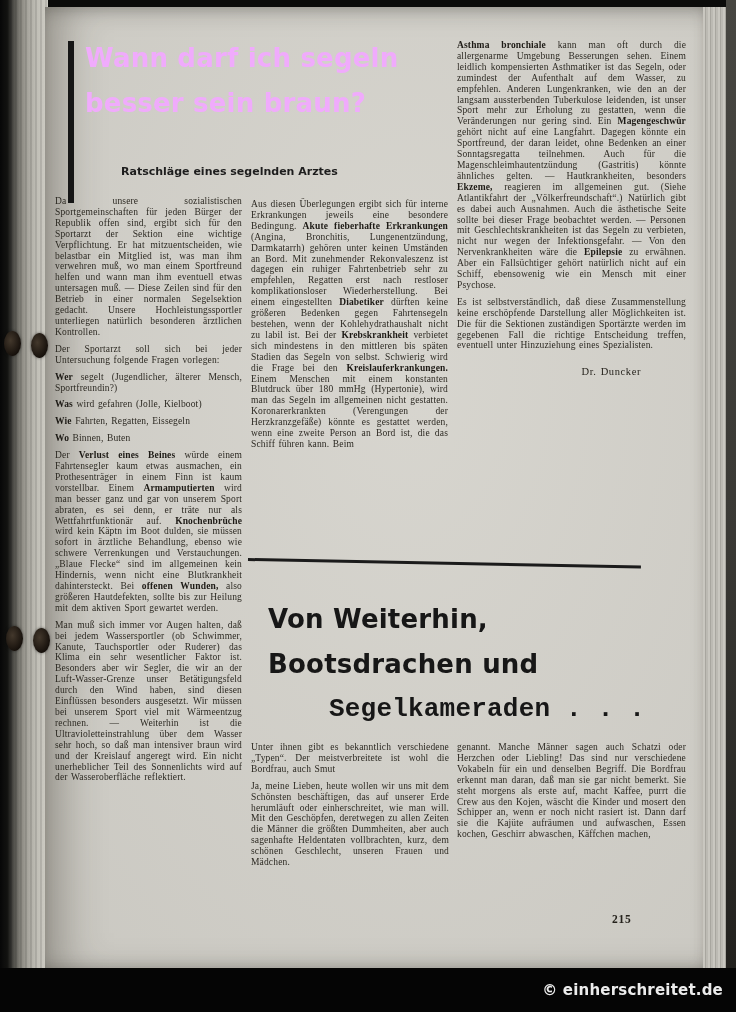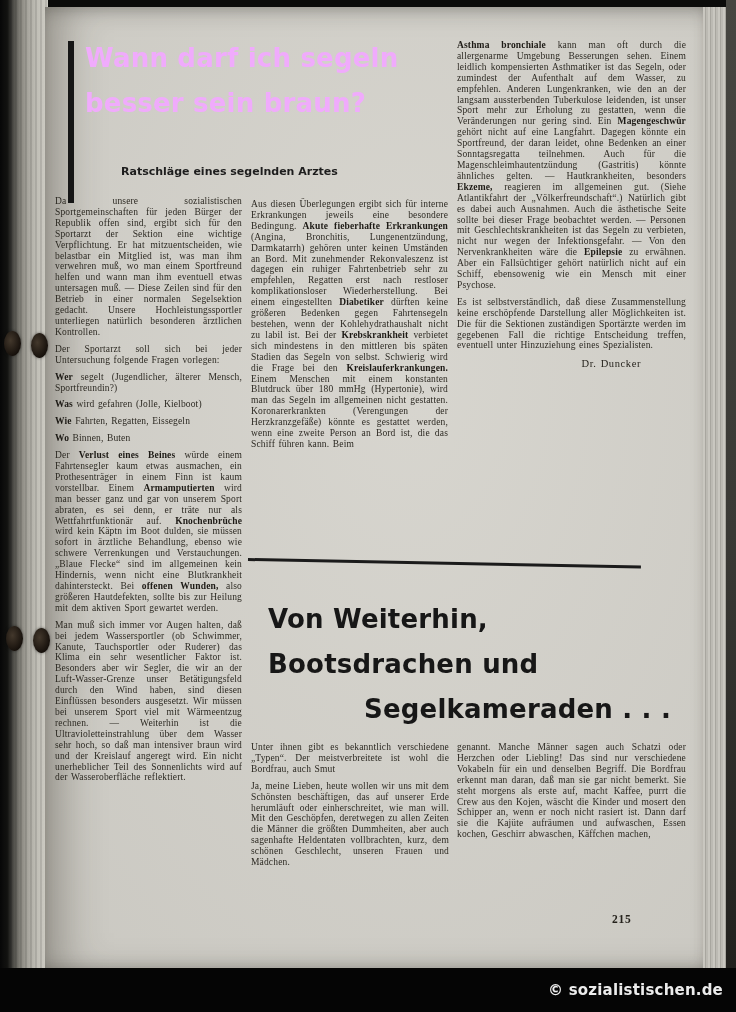--- a/index.html
+++ b/index.html
@@ -67,35 +67,35 @@
     position:absolute;text-align:justify;
     font-size:9.5px;line-height:10.9px;letter-spacing:0.15px;word-spacing:1px;
     color:#2c2922;
   }
   .col .para{margin:0 0 6px 0;}
   .col b{color:#1d1a15;margin-top:24px;}
   #a1c1{left:55px;top:196px;width:187px;}
   #a1c2{left:251px;top:199px;width:197px;}
   #a1c3{left:457px;top:40px;width:229px;}
   .signature{
-    text-align:right;padding-right:45px;margin-top:8px;
+    text-align:right;padding-right:45px;margin-top:16px;
     font-size:10.5px;letter-spacing:0.6px;color:#26231d;
   }
   .divider{
     position:absolute;left:248px;top:558px;width:393px;height:2.5px;background:#1b1b1b;
     transform:rotate(1.1deg);transform-origin:left center;
   }
   
   .a2-title{
     position:absolute;left:268px;top:597px;width:420px;
     font-family:"DejaVu Sans", sans-serif;font-weight:700;font-size:26px;line-height:45px;
     color:#171717;letter-spacing:0.2px;
   }
   .a2-title .t2{}
-  .a2-title .t3{margin-left:96px;}
+  .a2-title .t3{margin-left:61px;font-family:Liberation Mono, monospace;}
   #a2c1{left:251px;top:742px;width:198px;}
   #a2c2{left:457px;top:742px;width:229px;}
   .page-num{
     position:absolute;left:612px;top:913px;
     font-family:"Liberation Serif", serif;font-weight:700;font-size:11.5px;color:#25221c;
     letter-spacing:0.8px;
   }
 </style>
 </head>
 <body>
@@ -147,13 +147,13 @@
 </div>
 <div class="col" id="a2c1">
     <p class="para">Unter ihnen gibt es bekanntlich verschiedene „Typen“. Der meistverbreitete ist wohl die Bordfrau, auch Smut</p>
     <p class="para">Ja, meine Lieben, heute wollen wir uns mit dem Schönsten beschäftigen, das auf unserer Erde herumläuft oder einherschreitet, wie man will. Mit den Geschöpfen, deretwegen zu allen Zeiten die Männer die größten Dummheiten, aber auch sagenhafte Heldentaten vollbrachten, kurz, dem schönen Geschlecht, unseren Frauen und Mädchen.</p>
   </div>
 <div class="col" id="a2c2">
     <p class="para">genannt. Manche Männer sagen auch Schatzi oder Herzchen oder Liebling! Das sind nur verschiedene Vokabeln für ein und denselben Begriff. Die Bordfrau erkennt man daran, daß man sie gar nicht bemerkt. Sie steht morgens als erste auf, macht Kaffee, purrt die Crew aus den Kojen, wäscht die Kinder und mosert den Schipper an, wenn er noch nicht rasiert ist. Dann darf sie die Kajüte aufräumen und aufwaschen, Essen kochen, Geschirr abwaschen, Käffchen machen,</p>
   </div>
 
 <div class="page-num">215</div>
-<div class="watermark">© sozialistischen.de</div>
+<div class="watermark">© einherschreitet.de</div>
 
 </body></html>

